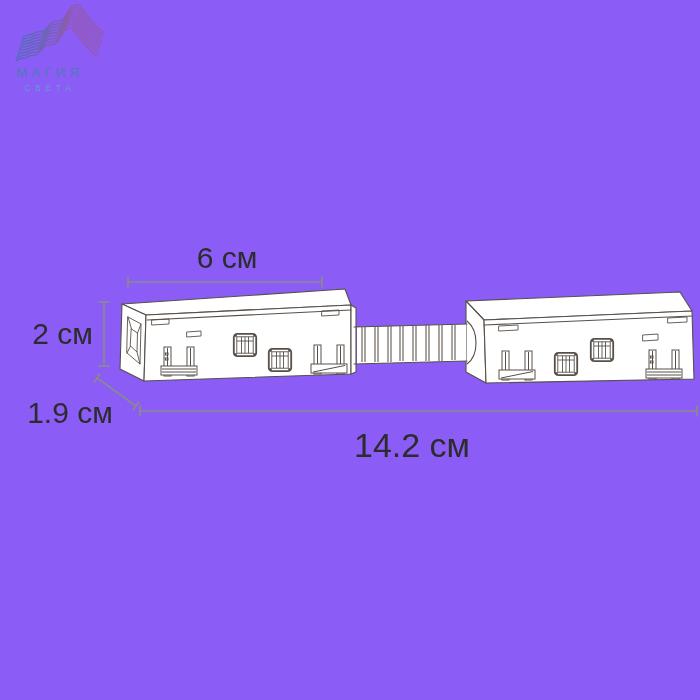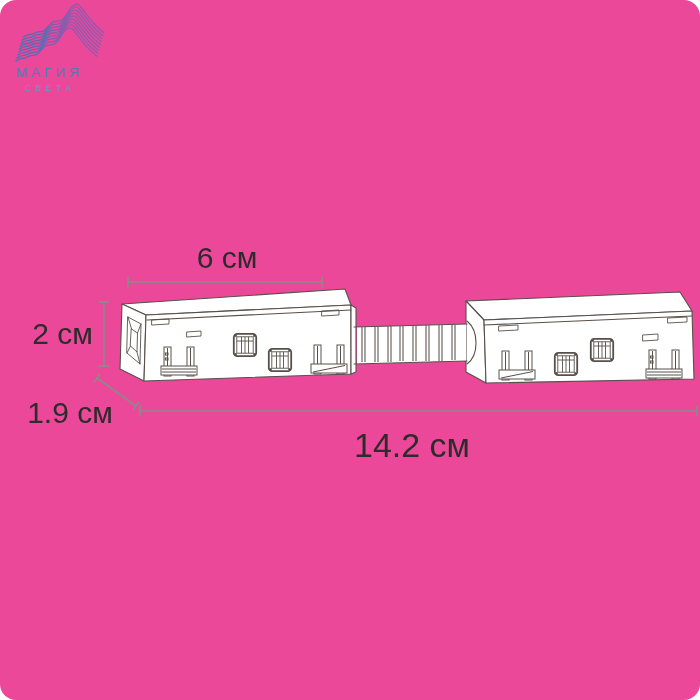--- a/index.html
+++ b/index.html
@@ -1,16 +1,16 @@
 <!DOCTYPE html>
 <html><head>
 <meta charset="utf-8">
 <style>
   html,body{margin:0;padding:0;background:#fff;}
-  .stage{width:700px;height:700px;background:#ec4899;position:relative;overflow:hidden;border-radius:16px;}
+  .stage{width:700px;height:700px;background:#8b5cf6;position:relative;overflow:hidden;}
   svg{display:block;}
   .draw{stroke:#57504a;stroke-width:1.1;fill:none;stroke-linejoin:round;stroke-linecap:round;}
   .face{fill:#ffffff;}
   .thin{stroke-width:0.9;}
   .rib{stroke:#6e6760;stroke-width:1.2;}
   .dim{stroke:#8a8a8a;stroke-width:1.7;fill:none;stroke-linecap:round;}
   .dimtext{fill:#2c2c2c;font-family:"Liberation Sans",sans-serif;}
   .brandtext{font-family:"Liberation Sans",sans-serif;}
 </style>
 </head>

